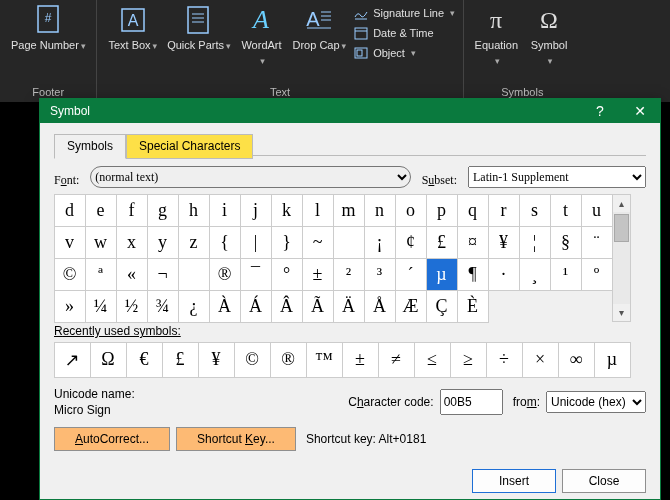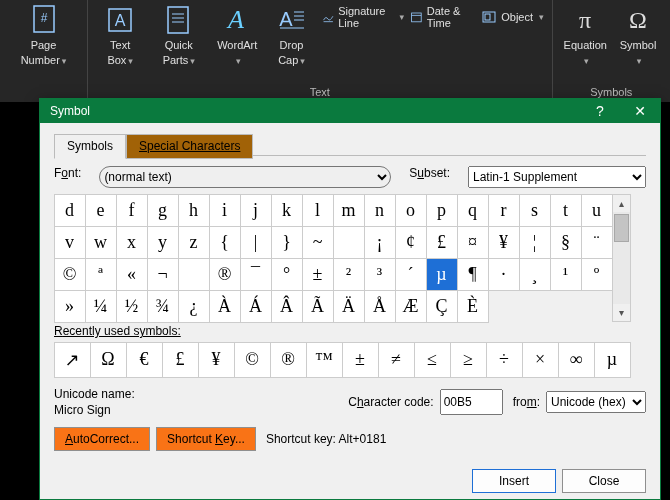--- a/index.html
+++ b/index.html
@@ -5,45 +5,45 @@
   html, body { margin: 0; padding: 0; font-family: "Segoe UI", Arial, sans-serif; background: #000; width: 670px; height: 500px; overflow: hidden; }
 
   
   .ribbon { background: #262626; color: #ddd; height: 102px; display: flex; font-size: 11px; user-select: none; }
   .rgroup { border-right: 1px solid #444; display: flex; flex-direction: column; padding: 2px 6px 0 6px; }
   .rgroup-row { display: flex; flex: 1; align-items: flex-start; }
   .rgroup-caption { text-align: center; color: #bbb; font-size: 11px; padding: 2px 0 4px; }
   .rbtn { color: #e0e0e0; text-align: center; padding: 2px 4px; margin: 0 1px; min-width: 42px; }
   .rbtn .ico { display: block; margin: 0 auto; }
   .rbtn .lbl { display: block; margin-top: 2px; line-height: 15px; }
-  .svcol { display: flex; flex-direction: row; gap: 2px; padding-top: 2px; }
+  .svcol { display: flex; flex-direction: column; gap: 2px; padding-top: 2px; }
   .svitem { display: flex; align-items: center; color: #e0e0e0; gap: 4px; padding: 1px 2px; }
   .svitem .ico { width: 16px; height: 16px; }
   svg { display: block; }
   .drop-arrow { font-size: 9px; margin-left: 2px; color: #aaa; }
 
   
   .dialog {
     position: absolute; left: 39px; top: 98px;
     width: 620px; height: 400px;
     background: #f0f0f0; border: 1px solid #0a7a3e;
     box-shadow: 0 4px 12px rgba(0,0,0,.5);
     font-size: 12px; color: #000;
   }
   .titlebar { background: #0a7a3e; color: #fff; height: 24px; display: flex; align-items: center; padding-left: 10px; font-size: 12px; }
   .titlebar .tspacer { flex: 1; }
   .titlebutton { width: 40px; height: 24px; display: flex; align-items: center; justify-content: center; font-size: 14px; }
   .dlg-body { padding: 10px 14px 8px 14px; }
 
   .tabs { display: flex; margin-bottom: 8px; }
-  .tab { padding: 4px 12px 5px; border: 1px solid #bbb; background: #a16207; position: relative; top: 1px; text-decoration: underline; }
+  .tab { padding: 4px 12px 5px; border: 1px solid #bbb; background: #fde047; position: relative; top: 1px; }
   .tab.active { background: #f0f0f0; border-bottom: 1px solid #f0f0f0; font-weight: 400; text-decoration: none; }
   .tabline { border-bottom: 1px solid #bbb; flex: 1; margin-top: 22px; height:0; }
 
-  .row { display: flex; align-items: flex-start; gap: 18px; margin-bottom: 6px; }
+  .row { display: flex; align-items: flex-end; gap: 11px; margin-bottom: 6px; font-family: Liberation Serif, serif; }
   .lbl-u { text-decoration: none; }
   .lbl-u .ul { text-decoration: underline; }
   select.fontbox { flex: 1; font-family: inherit; font-size: 12px; height: 22px; border-radius: 11px; }
   .subsetbox { width: 178px; font-family: inherit; font-size: 12px; height: 22px; }
 
   .grid-wrap { display: flex; }
   .sym-grid { display: grid; grid-template-columns: repeat(18, 31px); }
   .sym-grid .cell {
     border: 1px solid #ccc; height: 31px; display: flex; align-items:center; justify-content:center;
     font-size: 18px; font-family: "Times New Roman", "Cambria", serif; background: #fff; margin:-0.5px;
@@ -62,21 +62,21 @@
   }
 
   .info-row { display:flex; margin-top:10px; gap:6px; align-items:center; }
   .info-left { display:flex; flex-direction:column; gap:2px;justify-content:flex-end; }
   .cc-lbl { margin-left:auto; }
   .cc-input { width:55px; font-family:inherit; font-size:12px; text-align:left; height:20px; }
   .from-lbl { margin-left:4px; }
   .from-sel { width:100px; font-family:inherit; font-size:12px; height:22px; }
 
   .btnrow { display:flex; align-items:center; margin-top:10px; gap:6px; }
-  .btn2 { background:#f97316; border:1px solid #8f8f8f; padding:4px 10px; font-size:12px; }
+  .btn2 { background:#fdba74; border:1px solid #8f8f8f; padding:4px 20px; font-size:12px; }
   .btn2 .ul { text-decoration: underline; }
   .sk-label { margin-left: 4px; }
 
   .footer-row { display:flex; justify-content:flex-end; gap:6px; padding:10px 14px 12px; }
   .dlg-btn { width:84px; height:24px; background:#fdfdfd; border:1px solid #8f8f8f; font-size:12px; }
   .dlg-btn.primary { border:1.5px solid #1e6fd6; }
 </style>
 </head>
 <body>
 
@@ -85,20 +85,21 @@
   <div class="rgroup">
     <div class="rgroup-row">
       <div class="rbtn">
         <svg class="ico" width="32" height="32">
             <rect x="6" y="2" width="20" height="26" fill="none" stroke="#9cf" stroke-width="1.5"></rect>
             <text x="16" y="18" fill="#9cf" font-size="12" text-anchor="middle">#</text>
           </svg>
         <span class="lbl"><span>Page Number</span><span class="drop-arrow">▾</span></span>
       </div>
     </div>
+    <div class="rgroup-caption">Footer</div>
   </div>
 
   <div class="rgroup">
     <div class="rgroup-row">
       <div class="rbtn">
         <svg class="ico" width="32" height="32">
             <rect x="5" y="5" width="22" height="22" fill="none" stroke="#9cf" stroke-width="1.5"></rect>
             <text x="16" y="22" fill="#9cf" font-size="16" text-anchor="middle">A</text>
           </svg>
         <span class="lbl"><span>Text Box</span><span class="drop-arrow">▾</span></span>

